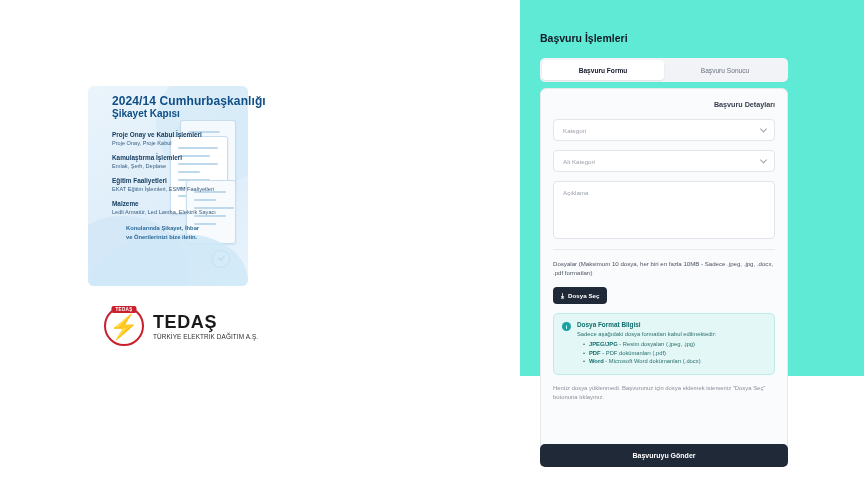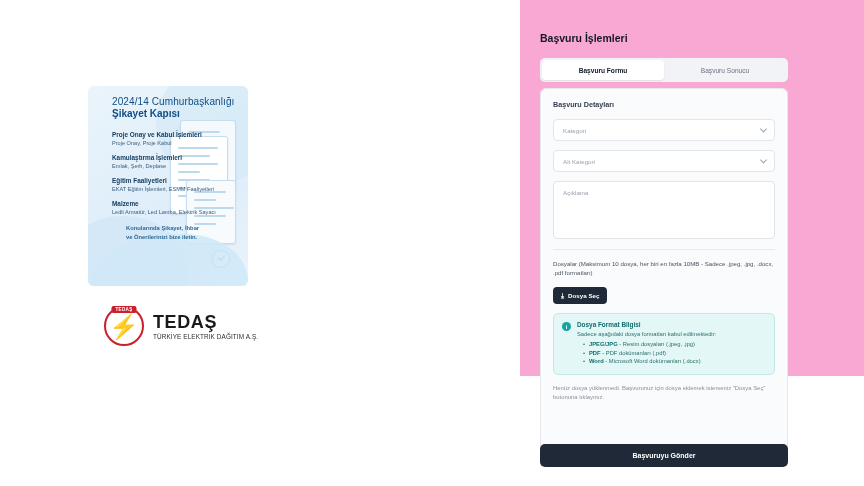--- a/index.html
+++ b/index.html
@@ -86,21 +86,21 @@
     transform: rotate(-45deg);
   }
 
   .art-text {
     position: absolute;
     left: 112px; top: 96px;
     width: 170px;
     color: #17456f;
   }
   .art-title-1 {
-    font-size: 10px; font-weight: normal; line-height: 11px;
+    font-size: 12px; font-weight: bold; line-height: 11px;
     color: #0f4e86; letter-spacing: .1px;
   }
   .art-title-2 {
     font-size: 10px; font-weight: bold; margin-top: 1px;
     color: #0f4e86;
   }
   .art-sections { margin-top: 12px; }
   .art-sec { margin-bottom: 7px; }
   .art-sec-h { font-size: 6.4px; font-weight: bold; color: #11395e; line-height: 8px; }
   .art-sec-b { font-size: 5.6px; color: #3a5f80; line-height: 8px; }
@@ -138,21 +138,21 @@
   }
   .logo-text .logo-sub {
     font-size: 6.4px; color: #2c2c2c; letter-spacing: .1px; margin-top: 1px;
   }
 
   
   .right-panel {
     position: absolute;
     left: 520px; top: 0;
     width: 344px; height: 376px;
-    background: #f9a8d4;
+    background: #5eead4;
   }
   .panel-title {
     position: absolute; left: 20px; top: 32px;
     font-size: 10.5px; font-weight: bold; color: #111827;
   }
   .tabs {
     position: absolute; left: 20px; top: 58px;
     width: 248px; height: 24px;
     background: #f1f3f6;
     border-radius: 5px;
@@ -175,20 +175,21 @@
     position: absolute; left: 20px; top: 88px;
     width: 248px; height: 368px;
     background: #fafbfc;
     border: 1px solid #e6e8ec;
     border-radius: 6px;
     padding: 11px 12px;
   }
   .form-card-title {
     font-size: 7.2px; font-weight: 600; color: #374151;
     margin-bottom: 10px;
+    text-align: right;
   }
   .select {
     position: relative;
     width: 100%; height: 22px;
     background: #ffffff;
     border: 1px solid #e2e5ea;
     border-radius: 4px;
     display: flex; align-items: center;
     padding: 0 20px 0 9px;
     margin-bottom: 9px;

